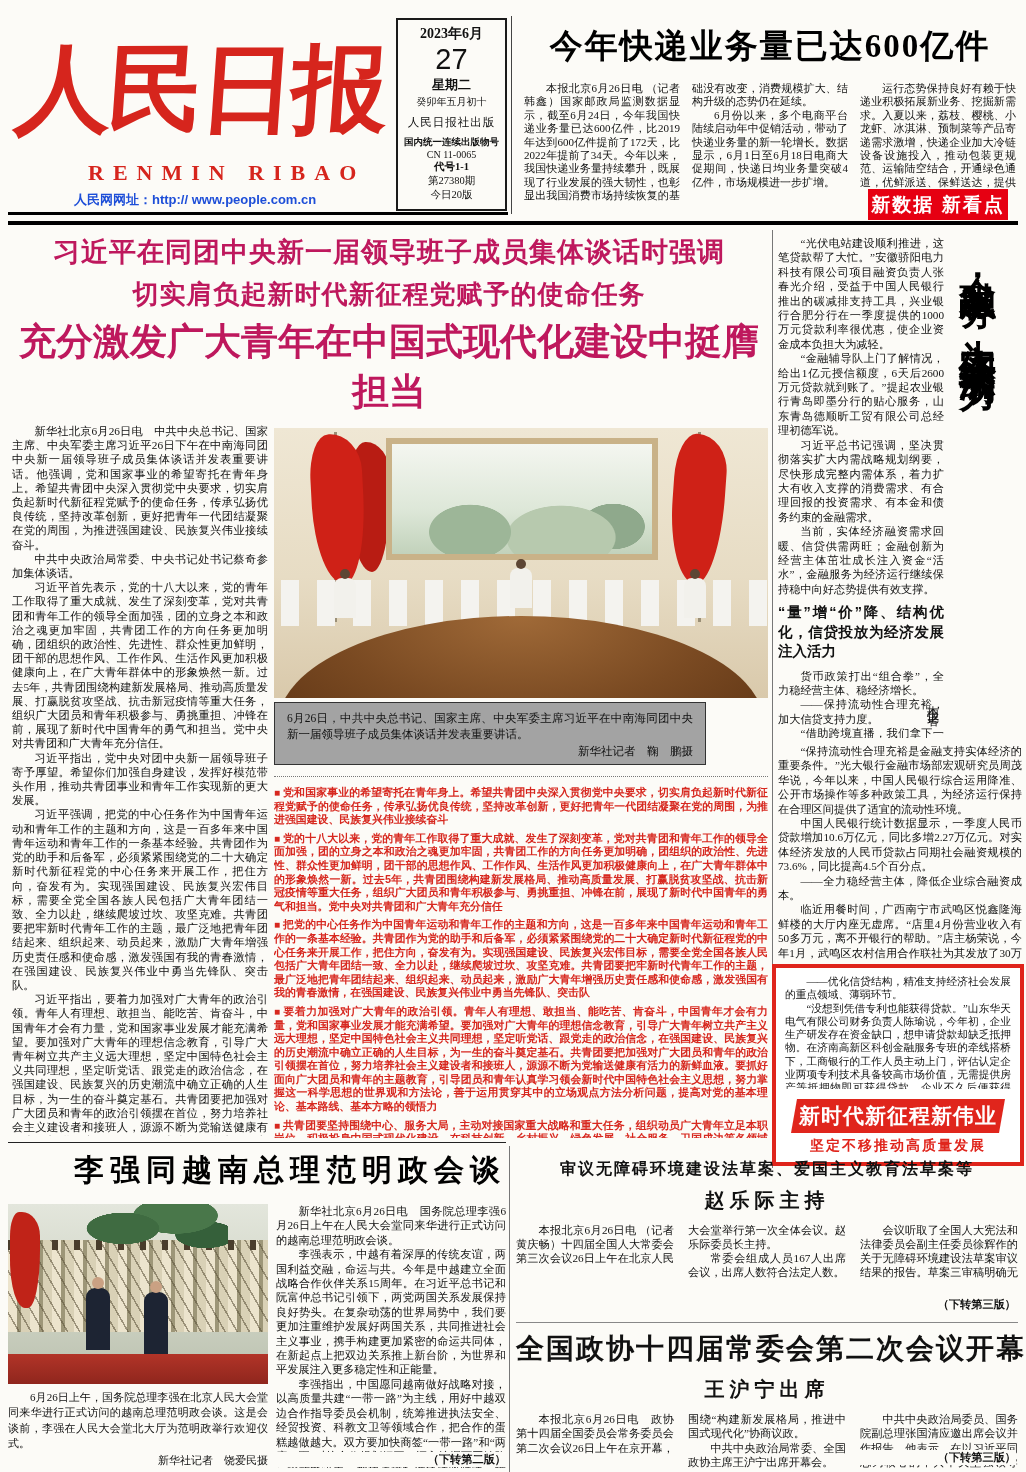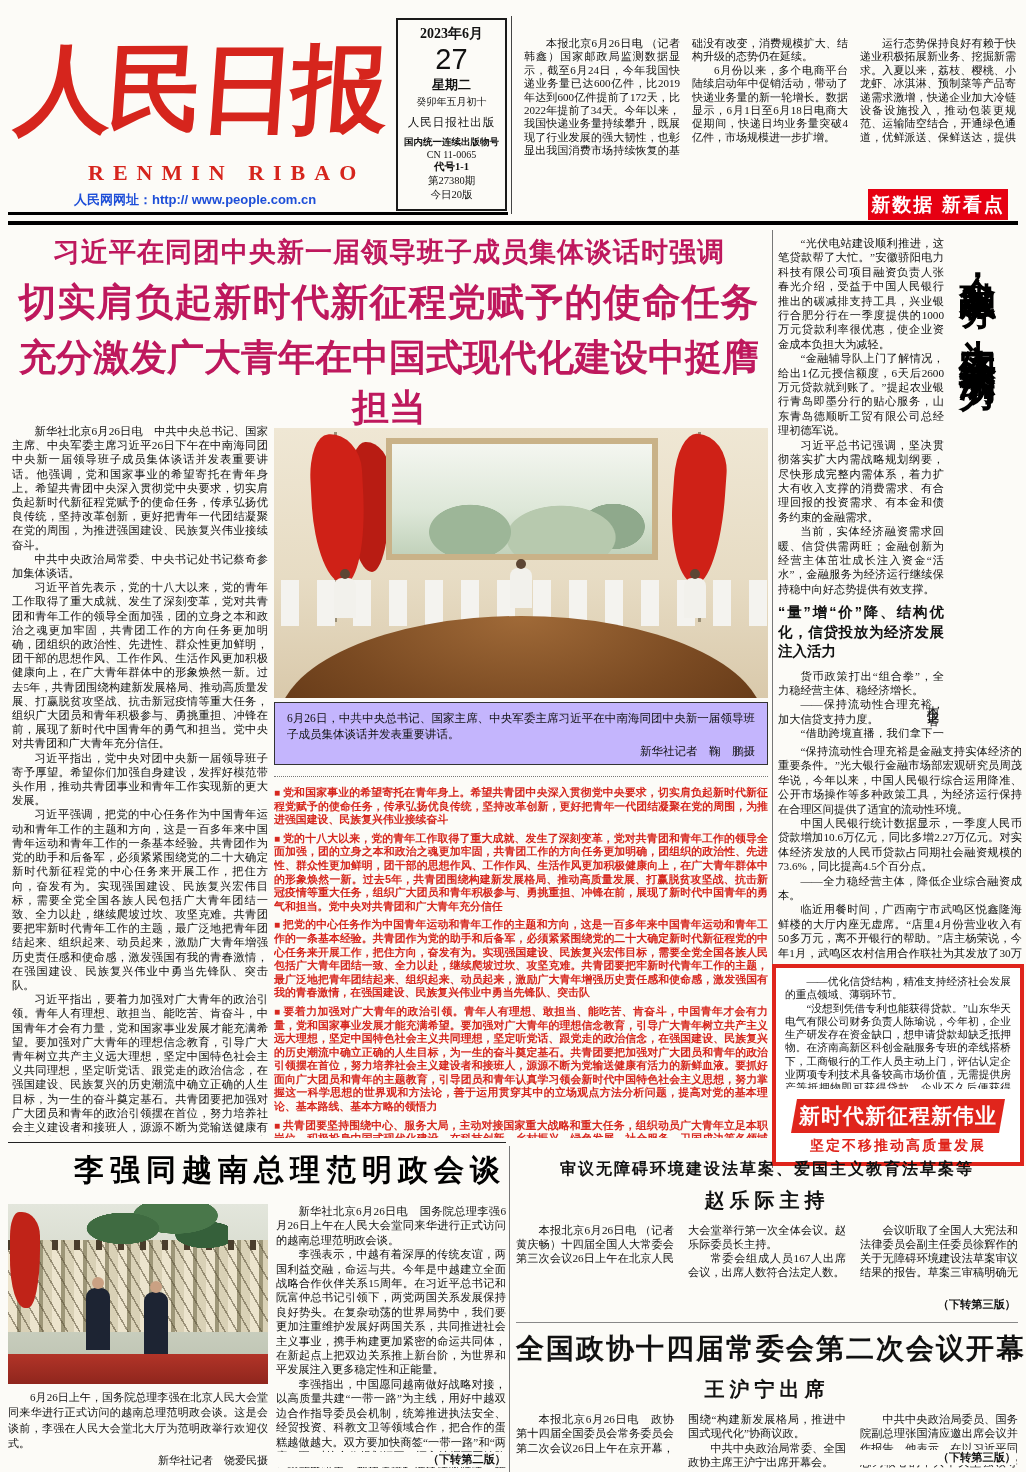--- a/index.html
+++ b/index.html
@@ -45,21 +45,21 @@
   .ts-badge { position:absolute; right:8px; bottom:0px; width:140px; height:31px;
     background:#e60012; color:#fff; font-size:19px; font-weight:900; text-align:center;
     line-height:31px; letter-spacing:2px; font-family:"Liberation Sans",sans-serif; }
 
   .rule-full { left:8px; top:221px; width:1010px; height:4px; background:#000; }
 
   
   .lead { left:8px; top:230px; width:762px; text-align:center;
     font-family:"Liberation Sans",sans-serif; color:#be185d; }
   .lead-kicker { font-size:27px; font-weight:900; letter-spacing:1px; margin-top:4px; }
-  .lead-h1 { font-size:38px; font-weight:900; margin-top:7px; letter-spacing:1px; }
+  .lead-h1 { font-size:26px; font-weight:900; margin-top:7px; letter-spacing:1px; }
   .lead-h2 { font-size:37px; font-weight:900; margin-top:5px; }
   .lead-sub { font-size:20px; font-weight:700; margin-top:13px; letter-spacing:3px; }
 
   
   .left-col { left:12px; top:424px; width:256px; height:712px; overflow:hidden;
     font-size:11.3px; line-height:14.2px; text-align:justify; }
   .left-col p { text-indent:2em; }
 
   .photo-meeting { left:274px; top:428px; width:494px; height:270px; overflow:hidden;
     background:linear-gradient(180deg,#efe7d4 0%,#e7dcc4 55%,#d9c9ab 100%); }
@@ -81,23 +81,23 @@
       repeating-linear-gradient(90deg, transparent 0 7px, #f4f3ef 7px 25px, transparent 25px 36px);
   }
   .person { position:absolute; width:22px; height:40px; background:#f2f1ec;
     border-radius:8px 8px 0 0; }
   .person::before { content:""; position:absolute; left:6px; top:-9px; width:10px;
     height:10px; border-radius:50%; background:#5d4634; }
   .table { position:absolute; left:4px; top:188px; width:486px; height:120px;
     border-radius:50% 50% 0 0/90% 90% 0 0;
     background:radial-gradient(ellipse at 50% 0%, #a06a38 0%, #7a4a22 55%, #5e3414 100%); }
 
-  .caption-box { left:274px; top:702px; width:494px; border:1px solid #333;
+  .caption-box { left:274px; top:702px; width:432px; border:1px solid #333;
     padding:7px 12px 5px; font-size:11.5px; line-height:16px; text-align:justify;
-    background:#c4b5fd; }
+    background:#a3a3a3; }
   .caption-credit { text-align:right; font-size:11.5px; margin-top:1px; }
   .dotted-sep { left:274px; top:776px; width:494px; border-top:1px dotted #777; }
 
   .bullets { left:274px; top:786px; width:494px; height:352px; overflow:hidden;
     color:#d7281f; font-size:10.9px; line-height:13.6px; font-weight:600;
     text-align:justify; font-family:"Liberation Sans",sans-serif; }
   .bullets p { margin-bottom:5px; }
   .bullets p::before { content:"■ "; font-size:10px; }
 
   
@@ -204,20 +204,21 @@
     <div class="db-lunar">癸卯年五月初十</div>
     <div class="db-pub">人民日报社出版</div>
     <div class="db-issn-label">国内统一连续出版物号</div>
     <div class="db-issn">CN 11-0065</div>
     <div class="db-code">代号1-1</div>
     <div class="db-issue">第27380期</div>
     <div class="db-pages">今日20版</div>
   </div>
 
   <div class="abs top-story">
+    <div class="ts-headline">今年快递业务量已达600亿件</div>
     <div class="ts-body">
         <p>本报北京6月26日电 （记者韩鑫）国家邮政局监测数据显示，截至6月24日，今年我国快递业务量已达600亿件，比2019年达到600亿件提前了172天，比2022年提前了34天。今年以来，我国快递业务量持续攀升，既展现了行业发展的强大韧性，也彰显出我国消费市场持续恢复的基础没有改变，消费规模扩大、结构升级的态势仍在延续。</p>
         <p>6月份以来，多个电商平台陆续启动年中促销活动，带动了快递业务量的新一轮增长。数据显示，6月1日至6月18日电商大促期间，快递日均业务量突破4亿件，市场规模进一步扩增。</p>
         <p>运行态势保持良好有赖于快递业积极拓展新业务、挖掘新需求。入夏以来，荔枝、樱桃、小龙虾、冰淇淋、预制菜等产品寄递需求激增，快递企业加大冷链设备设施投入，推动包装更规范、运输陆空结合，开通绿色通道，优鲜派送、保鲜送达，提供延伸至产销两端的一站式综合服务解决方案。</p>
       </div>
     <div class="ts-badge">新数据 新看点</div>
   </div>
 
   <div class="abs rule-full"></div>
 

